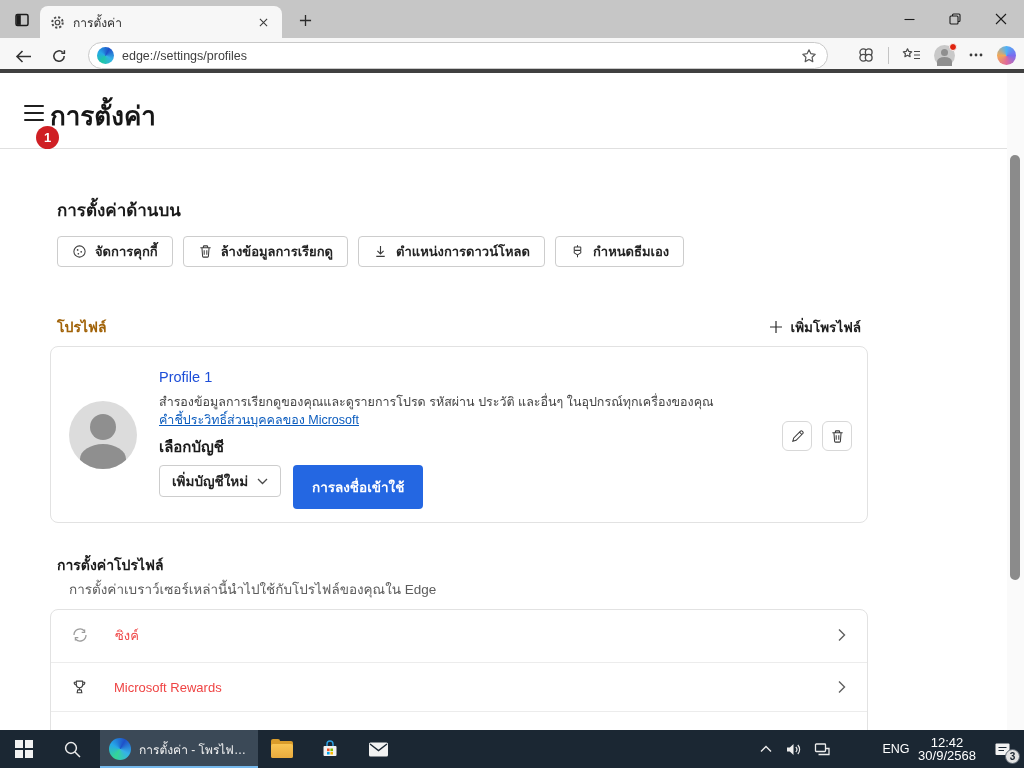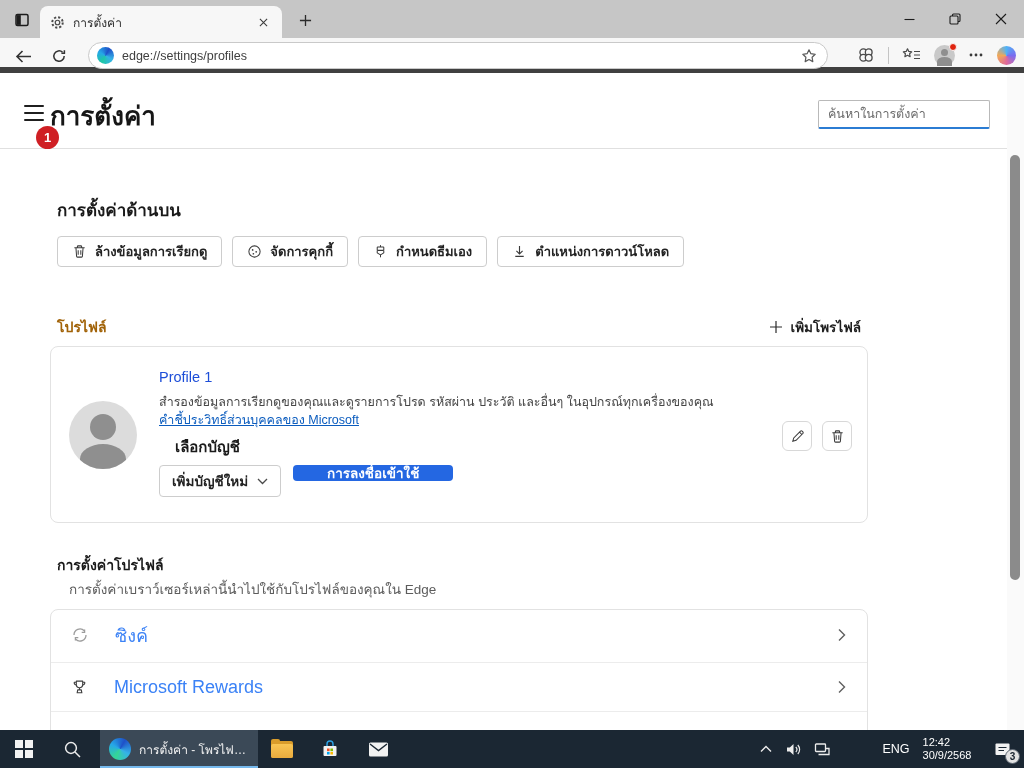--- a/index.html
+++ b/index.html
@@ -11,21 +11,21 @@
   .titlebar { position:absolute; top:0; left:0; right:0; height:38px; background:#c6c6c6; }
   .tab-actions-btn { position:absolute; left:8px; top:7px; width:28px; height:25px; border-radius:4px; display:flex; align-items:center; justify-content:center; }
   .tab { position:absolute; left:40px; top:6px; width:242px; height:32px; background:#f7f7f7; border-radius:8px 8px 0 0; display:flex; align-items:center; padding:0 10px; gap:8px; }
   .tab-title { font-size:12px; color:#2f2f2f; flex:1; white-space:nowrap; overflow:hidden; }
   .tab-close { width:18px; height:18px; border-radius:3px; display:flex; align-items:center; justify-content:center; }
   .newtab-btn { position:absolute; left:292px; top:9px; width:26px; height:22px; border-radius:4px; display:flex; align-items:center; justify-content:center; }
   .win-controls { position:absolute; right:0; top:0; height:38px; display:flex; }
   .win-btn { width:46px; height:38px; display:flex; align-items:center; justify-content:center; }
 
   
-  .toolbar { position:absolute; top:38px; left:0; right:0; height:35px; background:#f7f7f7; border-bottom:6px solid #404040; }
+  .toolbar { position:absolute; top:38px; left:0; right:0; height:35px; background:#f7f7f7; border-bottom:4px solid #404040; }
   .nav-btn { position:absolute; top:7px; width:26px; height:22px; display:flex; align-items:center; justify-content:center; border-radius:4px; }
   .back-btn { left:10px; }
   .refresh-btn { left:46px; }
   .addressbar { position:absolute; left:88px; top:4px; width:740px; height:27px; background:#fff; border:1px solid #c9c9c9; border-radius:14px; display:flex; align-items:center; padding:0 10px 0 8px; gap:8px; }
   .url-text { font-size:12.5px; color:#3f3f3f; flex:1; }
   .tb-icons { position:absolute; right:8px; top:0; height:34px; display:flex; align-items:center; gap:13px; }
   .tb-sep { width:1px; height:17px; background:#c4c4c4; }
   .tb-avatar { width:21px; height:21px; border-radius:50%; background:#c9c9c9; position:relative; overflow:visible; }
   .tb-avatar .head { position:absolute; left:7px; top:4px; width:7px; height:7px; border-radius:50%; background:#8f8f8f; }
   .tb-avatar .body { position:absolute; left:3px; top:12px; width:15px; height:9px; border-radius:50% 50% 0 0; background:#8f8f8f; }
@@ -54,50 +54,50 @@
   .add-profile { display:flex; align-items:center; gap:8px; font-size:13.5px; color:#1f1f1f;font-weight:bold; }
 
   .card { position:absolute; left:0; width:818px; background:#fff; border:1px solid #e2e2e2; border-radius:8px; }
   .profile-card { top:196px; height:177px; }
   .avatar-lg { position:absolute; left:18px; top:54px; width:68px; height:68px; border-radius:50%; background:#dcdcdc; overflow:hidden; }
   .avatar-lg .head { position:absolute; left:21px; top:13px; width:26px; height:26px; border-radius:50%; background:#8f8f8f; }
   .avatar-lg .body { position:absolute; left:11px; top:43px; width:46px; height:30px; border-radius:50% 50% 0 0; background:#8f8f8f; }
   .profile-name { position:absolute; left:108px; top:22px; font-size:14.5px; color:#1d4ed8; }
   .profile-desc { position:absolute; left:108px; top:45px; font-size:12.5px; color:#454545; }
   .privacy-link { position:absolute; left:108px; top:63px; font-size:12.5px; color:#0b5cbe; text-decoration:underline; }
-  .select-account { position:absolute; left:108px; top:88px; font-size:15px; font-weight:bold; color:#1a1a1a;margin-left:16px; }
+  .select-account { position:absolute; left:108px; top:88px; font-size:15px; font-weight:bold; color:#1a1a1a; }
   .dropdown-btn { position:absolute; left:108px; top:118px; height:32px; display:flex; align-items:center; gap:9px; padding:0 12px; border:1px solid #cdcdcd; border-radius:4px; background:#fff; font-size:13.5px; font-weight:600; color:#222; }
-  .signin-btn { position:absolute; left:242px; top:118px; height:16px; display:flex; align-items:center; padding:0 34px; background:#2467e2; border:none; border-radius:4px; font-size:13.5px; font-weight:bold; color:#fff; }
+  .signin-btn { position:absolute; left:242px; top:118px; height:44px; display:flex; align-items:center; padding:0 19px; background:#2467e2; border:none; border-radius:4px; font-size:13.5px; font-weight:bold; color:#fff; }
   .icon-btns { position:absolute; right:15px; top:74px; display:flex; gap:10px; }
   .sq-btn { width:30px; height:30px; border:1px solid #d8d8d8; border-radius:6px; background:#fff; display:flex; align-items:center; justify-content:center; }
 
   .ps-title { position:absolute; left:7px; top:404px; font-size:14px; font-weight:bold; color:#1a1a1a; }
   .ps-sub { position:absolute; left:7px; top:428px; font-size:13.5px; color:#5c5c5c;margin-left:12px; }
   .list-card { top:459px; height:200px; }
   .list-row { position:absolute; left:0; right:0; height:50px; display:flex; align-items:center; padding:0 20px; gap:26px; }
   .row-sync { top:0; }
   .row-rewards { top:53px; height:48px; }
-  .list-label { flex:1; font-size:18px; color:#3b82f6; }
+  .list-label { flex:1; font-size:13px; color:#ef4444; }
   .list-div { position:absolute; left:0; right:0; height:1px; background:#ececec; }
 
   
   .scrollbar { position:absolute; top:73px; right:0; width:17px; bottom:38px; background:#fafafa; }
   .scroll-thumb { position:absolute; left:3px; width:10px; top:82px; height:425px; background:#8b8b8b; border-radius:5px; }
 
   
   .taskbar { position:absolute; left:0; right:0; bottom:0; height:38px; background:#1b2733; display:flex; align-items:stretch; color:#fff; }
   .tb-btn { width:48px; display:flex; align-items:center; justify-content:center; }
   .task-tile { width:158px; margin-left:4px; background:#3b4957; box-shadow:inset 0 -2px 0 #76b9ed; display:flex; align-items:center; gap:8px; padding:0 9px; }
   .task-label { font-size:12px; color:#f2f2f2; white-space:nowrap; overflow:hidden; text-overflow:ellipsis; }
   .edge-logo-task { width:22px; height:22px; border-radius:50%; flex:none; background:conic-gradient(from 210deg,#35d694,#26a7e8,#1e50c8,#35b2e8,#35d694); }
   .tray { margin-left:auto; display:flex; align-items:center; }
   .tray-btn { height:38px; display:flex; align-items:center; justify-content:center; }
   .w24{width:24px;} .w30{width:30px;} .w36{width:36px;margin-left:40px;}
   .lang { font-size:12.5px; color:#fff; }
-  .clock { width:66px; text-align:left; font-size:11px; line-height:13px; color:#fff; }
+  .clock { width:66px; text-align:center; font-size:13px; line-height:13px; color:#fff; }
   .action-center { width:44px; position:relative; }
   .count-badge { position:absolute; right:4px; bottom:4px; width:15px; height:15px; border-radius:50%; background:#e2e2e2; border:1px solid #5a6470; color:#16212c; font-size:10px; font-weight:bold; display:flex; align-items:center; justify-content:center; }
   .winlogo { display:grid; grid-template-columns:8px 8px; grid-template-rows:8px 8px; gap:1.5px; }
   .winlogo i { background:#f2f2f2; }
   .folder-icon { position:relative; width:22px; height:17px; }
   .folder-icon .back { position:absolute; left:0; top:0; width:22px; height:17px; border-radius:2px; background:#d99c2b; }
   .folder-icon .tabp { position:absolute; left:0; top:-2px; width:9px; height:5px; border-radius:2px 2px 0 0; background:#d99c2b; }
   .folder-icon .front { position:absolute; left:0; top:3px; width:22px; height:14px; border-radius:2px; background:linear-gradient(#f9c553,#e9ab3e); }
 </style>
 </head>
@@ -208,69 +208,68 @@
   </div>
 </div>
 
 <div class="settings-header">
   <div class="hamburger">
       <i></i>
       <i></i>
       <i></i>
     </div>
   <div class="page-title">การตั้งค่า</div>
-  <input class="search-input" type="text" placeholder="ค้นหาในการตั้งค่า" style="">
 </div>
 <div class="anno-badge">1</div>
 
 <div class="content">
   <div class="page">
 
     <div class="section-title top-title">การตั้งค่าด้านบน</div>
 
     <div class="btn-row">
-      <button class="chip-btn">
-        <span>
-          <svg width="15" height="15" viewBox="0 0 16 16">
-              <path d="M2.5 4h11M5.7 4V2.9c0-.5.4-.9.9-.9h2.8c.5 0 .9.4.9.9V4M4.2 4l.7 9.1c0 .5.4.9.9.9h4.4c.5 0 .9-.4.9-.9L11.8 4M6.6 6.6v4.8M9.4 6.6v4.8" fill="none" stroke="#3a3a3a" stroke-width="1.1"></path>
-            </svg>
-        </span>
-        <span>ล้างข้อมูลการเรียกดู</span>
-      </button>
       <button class="chip-btn">
         <span>
           <svg width="15" height="15" viewBox="0 0 16 16">
               <circle cx="8" cy="8" r="6" fill="none" stroke="#3a3a3a" stroke-width="1.1"></circle>
               <g fill="#3a3a3a">
                 <circle cx="6" cy="6.3" r="0.9"></circle>
                 <circle cx="9.8" cy="8.3" r="0.9"></circle>
                 <circle cx="6.8" cy="10.4" r="0.9"></circle>
               </g>
             </svg>
         </span>
         <span>จัดการคุกกี้</span>
       </button>
       <button class="chip-btn">
         <span>
           <svg width="15" height="15" viewBox="0 0 16 16">
+              <path d="M2.5 4h11M5.7 4V2.9c0-.5.4-.9.9-.9h2.8c.5 0 .9.4.9.9V4M4.2 4l.7 9.1c0 .5.4.9.9.9h4.4c.5 0 .9-.4.9-.9L11.8 4M6.6 6.6v4.8M9.4 6.6v4.8" fill="none" stroke="#3a3a3a" stroke-width="1.1"></path>
+            </svg>
+        </span>
+        <span>ล้างข้อมูลการเรียกดู</span>
+      </button>
+      <button class="chip-btn">
+        <span>
+          <svg width="15" height="15" viewBox="0 0 16 16">
+              <path d="M8 2v8.2M4.7 7.3L8 10.6l3.3-3.3M3.5 13.2h9" fill="none" stroke="#3a3a3a" stroke-width="1.2"></path>
+            </svg>
+        </span>
+        <span>ตำแหน่งการดาวน์โหลด</span>
+      </button>
+      <button class="chip-btn">
+        <span>
+          <svg width="15" height="15" viewBox="0 0 16 16">
               <path d="M8 1.2v2" stroke="#3a3a3a" stroke-width="1.1"></path>
               <rect x="4.5" y="3.2" width="7" height="3.6" rx="0.6" fill="none" stroke="#3a3a3a" stroke-width="1.1"></rect>
               <path d="M4.5 6.8v2.6L8 11.6l3.5-2.2V6.8" fill="none" stroke="#3a3a3a" stroke-width="1.1" stroke-linejoin="round"></path>
               <path d="M8 11.6v2.6" stroke="#3a3a3a" stroke-width="1.1"></path>
             </svg>
         </span>
         <span>กำหนดธีมเอง</span>
-      </button>
-      <button class="chip-btn">
-        <span>
-          <svg width="15" height="15" viewBox="0 0 16 16">
-              <path d="M8 2v8.2M4.7 7.3L8 10.6l3.3-3.3M3.5 13.2h9" fill="none" stroke="#3a3a3a" stroke-width="1.2"></path>
-            </svg>
-        </span>
-        <span>ตำแหน่งการดาวน์โหลด</span>
       </button>
     </div>
 
     <div class="profiles-row">
       <span class="small-title">โปรไฟล์</span>
       <span class="add-profile">
         <span>
           <svg width="14" height="14" viewBox="0 0 14 14">
               <path d="M7 1v12M1 7h12" stroke="#2b2b2b" stroke-width="1.2"></path>
             </svg>

